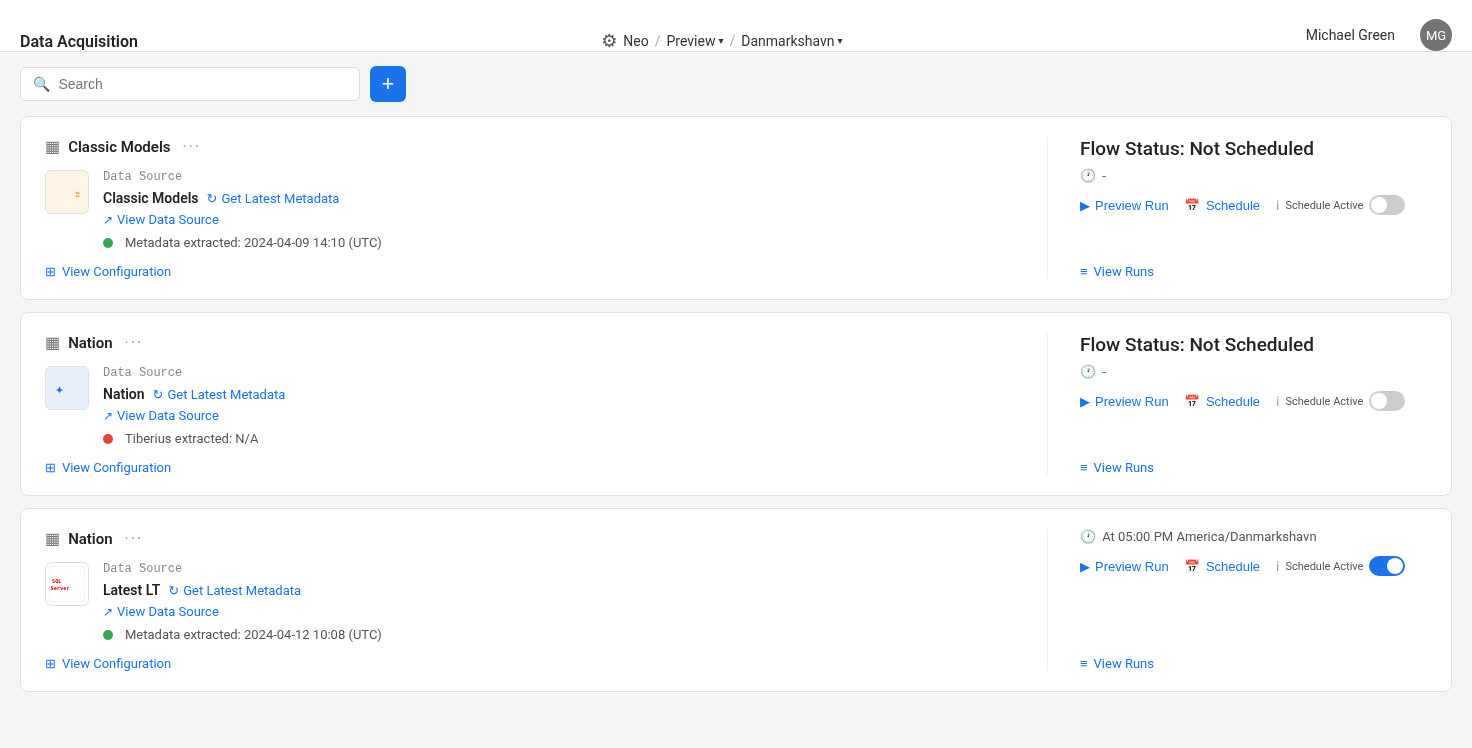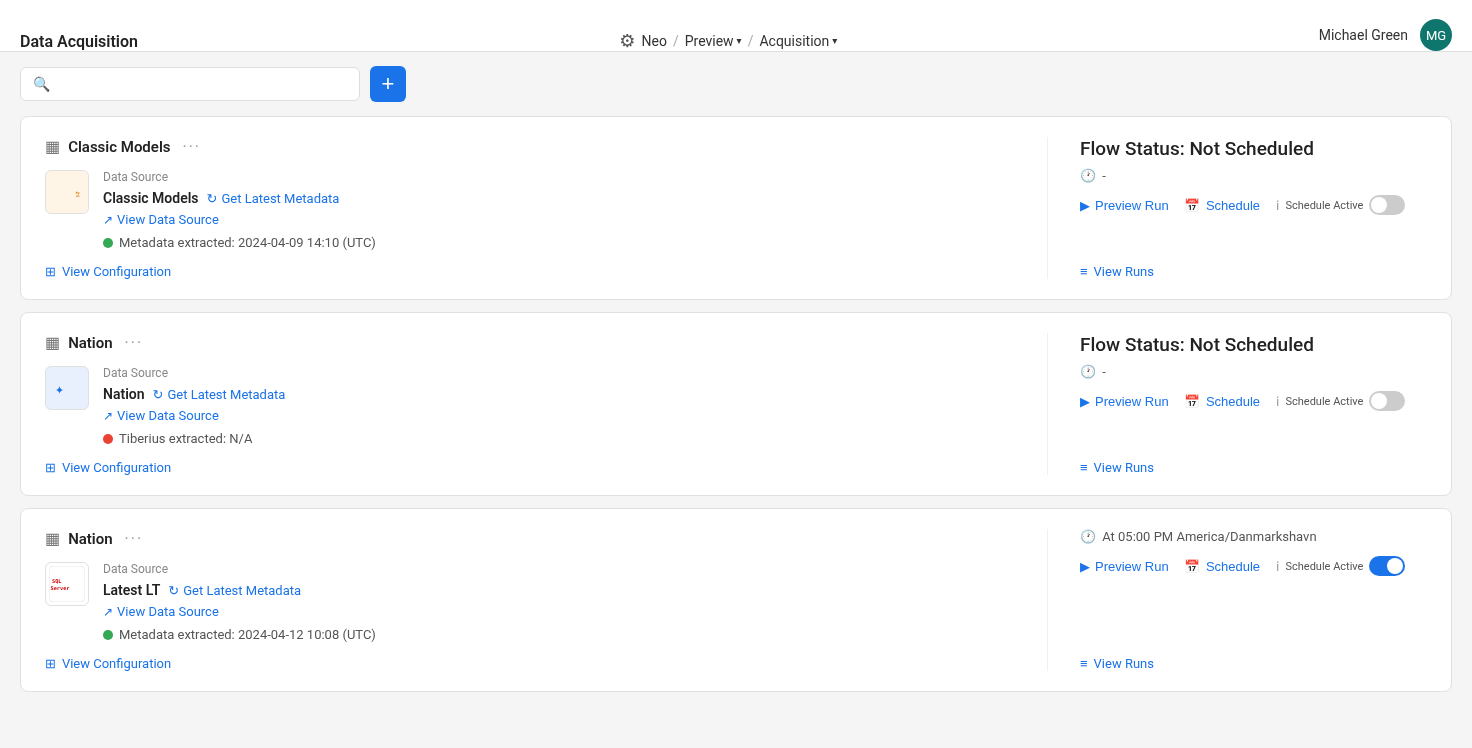--- a/index.html
+++ b/index.html
@@ -9,22 +9,22 @@
     .header {
       display: flex; align-items: flex-end; justify-content: space-between;
       background: #fff; padding: 0 20px; height: 52px;
       border-bottom: 1px solid #e0e0e0;
     }
     .header-title { font-size: 16px; font-weight: 600; color: #222; }
     .header-nav { display: flex; align-items: center; gap: 6px; font-size: 14px; color: #555; }
     .header-nav .gear-icon { color: #555; font-size: 18px; }
     .header-nav .nav-sep { color: #aaa; }
     .header-nav .nav-link { color: #333; cursor: pointer; display: flex; align-items: center; gap: 3px; }
-    .header-user { display: flex; align-items: center; gap: 12px; color: #333; font-size: 14px; }
-    .avatar { width: 32px; height: 32px; border-radius: 50%; background: #0f766e; display: flex; align-items: center; justify-content: center; font-size: 13px; color: #fff; overflow: hidden; }
+    .header-user { display: flex; align-items: center; gap: 25px; color: #333; font-size: 14px; }
+    .avatar { width: 32px; height: 32px; border-radius: 50%; background: #737373; display: flex; align-items: center; justify-content: center; font-size: 13px; color: #fff; overflow: hidden; }
 
     
     .toolbar {
       display: flex; align-items: center; gap: 10px;
       padding: 14px 20px; background: #f5f5f5;
     }
     .search-box {
       display: flex; align-items: center; gap: 8px;
       background: #fff; border: 1px solid #ddd; border-radius: 6px;
       padding: 8px 12px; width: 340px;
@@ -62,26 +62,26 @@
     .ds-section { display: flex; flex-direction: row; gap: 14px; align-items: flex-start; }
     .ds-logo {
       width: 44px; height: 44px; border-radius: 6px; border: 1px solid #e0e0e0;
       display: flex; align-items: center; justify-content: center; font-size: 10px;
       font-weight: 600; flex-shrink: 0; overflow: hidden;
     }
     .ds-logo.mysql { background: #fff5e6; color: #e07000; padding-left: 28px; }
     .ds-logo.postgres { background: #e8f0fe; color: #1a73e8; }
     .ds-logo.sqlserver { background: #fff; color: #c00; }
     .ds-info { display: flex; flex-direction: column; gap: 4px; }
-    .ds-label { font-size: 12px; color: #888; margin-bottom: 2px; }
+    .ds-label { font-size: 12px; color: #888; margin-bottom: 2px; font-family: Liberation Mono, monospace; }
     .ds-name-row { display: flex; align-items: center; gap: 8px; }
     .ds-name { font-weight: 600; font-size: 14px; color: #222; }
     .refresh-link { display: flex; align-items: center; gap: 4px; color: #1a73e8; font-size: 13px; cursor: pointer; }
     .view-link { display: flex; align-items: center; gap: 4px; color: #1a73e8; font-size: 13px; cursor: pointer; margin-top: 2px; }
-    .metadata-row { display: flex; align-items: center; gap: 6px; font-size: 13px; color: #555; margin-top: 4px; }
+    .metadata-row { display: flex; align-items: center; gap: 12px; font-size: 13px; color: #555; margin-top: 4px; }
     .status-dot { width: 10px; height: 10px; border-radius: 50%; flex-shrink: 0; }
     .status-dot.green { background: #34a853; }
     .status-dot.red { background: #ea4335; }
 
     .view-config { display: flex; align-items: center; gap: 6px; color: #1a73e8; font-size: 13px; cursor: pointer; margin-top: 14px; }
 
     
     .flow-status { font-size: 19px; font-weight: 500; color: #222; margin-bottom: 8px; }
     .schedule-time { display: flex; align-items: center; gap: 6px; font-size: 13px; color: #555; margin-bottom: 12px; }
     .actions-row { display: flex; align-items: center; gap: 16px; flex-wrap: wrap; }
@@ -115,33 +115,34 @@
 
     <span class="gear-icon">⚙</span>
     <span class="nav-link">Neo</span>
     <span class="nav-sep">/</span>
     <span class="nav-link">
       <span>Preview</span>
       <span style="font-size:10px;">▾</span>
     </span>
     <span class="nav-sep">/</span>
     <span class="nav-link">
-      <span>Acquisition</span>
+      <span>Danmarkshavn</span>
       <span style="font-size:10px;">▾</span>
     </span>
   </nav>
   <div class="header-user">
     <span>Michael Green</span>
     <div class="avatar">MG</div>
   </div>
 </header>
 
 <div class="toolbar">
   <div class="search-box">
     <span class="search-icon">🔍</span>
+    <input type="text" placeholder="Search" style="">
   </div>
   <button class="add-btn">+</button>
 </div>
 
 <div class="main" id="cards-container">
   <div class="card">
     <div class="card-left">
       <div class="card-header">
         <span class="card-header-icon">▦</span>
         <span class="card-title">Classic Models</span>

